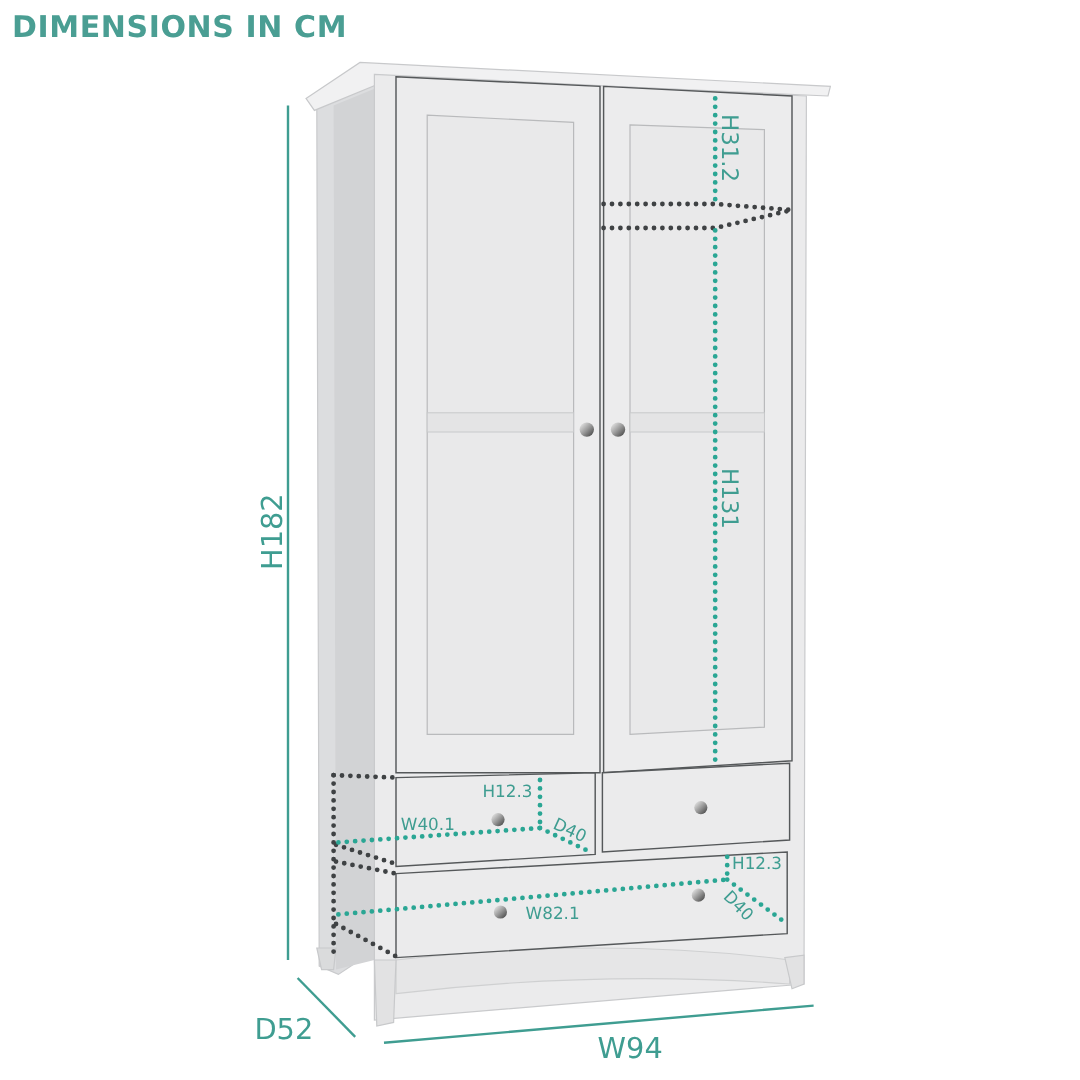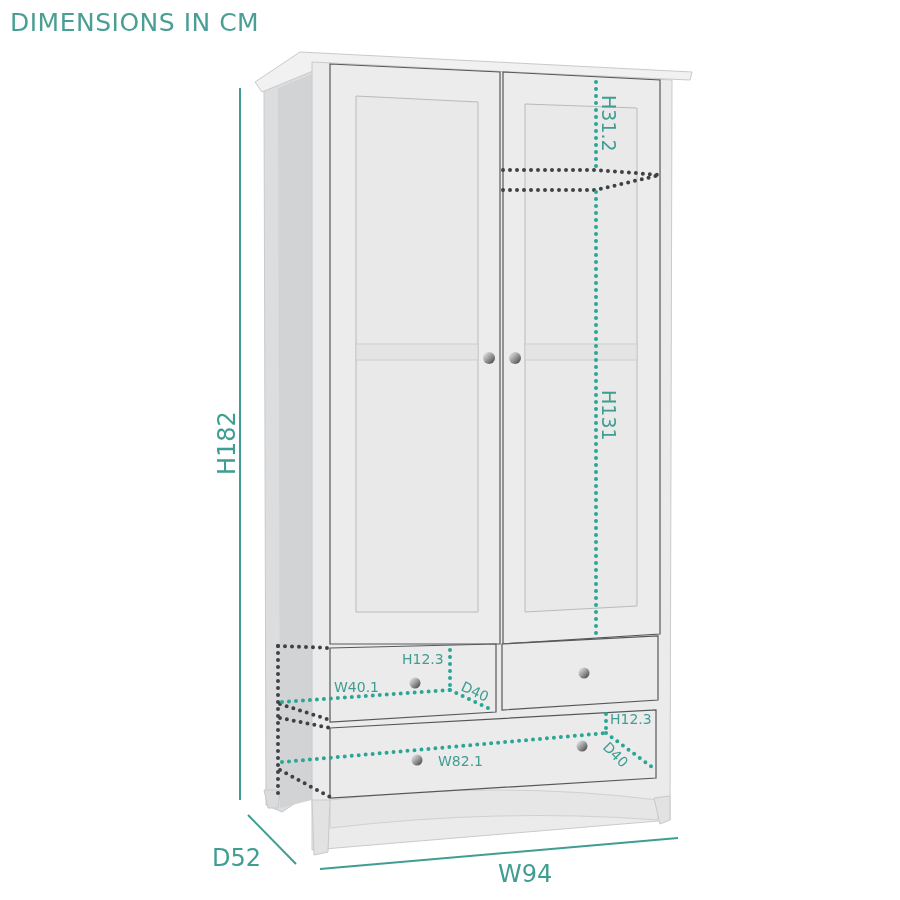--- a/index.html
+++ b/index.html
@@ -1,20 +1,20 @@
 <!DOCTYPE html>
 <html><head>
 <meta charset="utf-8">
 <style>
   html, body { margin: 0; padding: 0; background: #ffffff; }
   body { width: 900px; height: 900px; position: relative; overflow: hidden; font-family: "DejaVu Sans", sans-serif; }
   .title {
     position: absolute; left: 10px; top: 8px;
     font-family: "DejaVu Sans", sans-serif; font-size: 25px; letter-spacing: 0.5px;
-    color: #4a9e93; font-weight: normal;
+    color: #4a9e93; font-weight: bold;
   }
   svg { position: absolute; left: 0; top: 0; }
   .lbl { font-family: "DejaVu Sans", sans-serif; fill: #3f9d91; }
 </style>
 </head>
 <body>
 
 <div class="title">DIMENSIONS IN CM</div>
 
 <svg width="900" height="900" viewBox="0 0 900 900">

